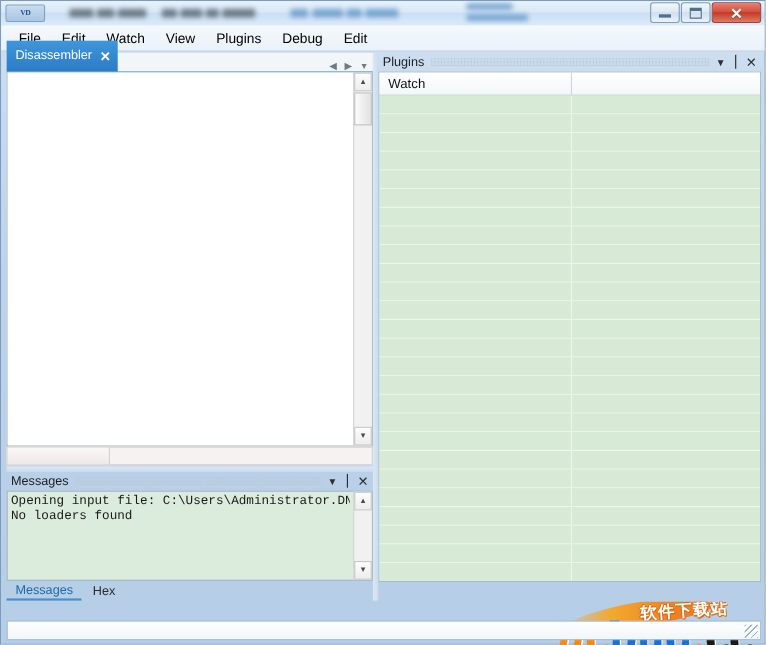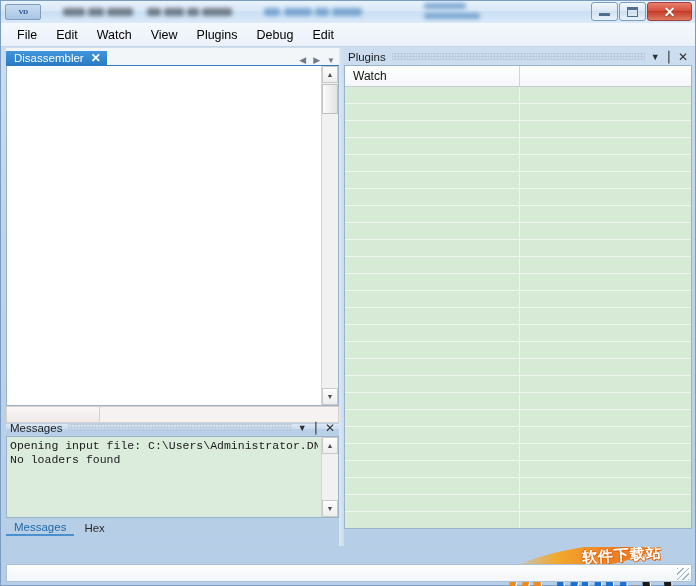--- a/index.html
+++ b/index.html
@@ -121,21 +121,21 @@
     width: 333px; height: 375px;
   }
   #disasm-tabstrip {
     position: absolute; left: 0; top: 0;
     width: 333px; height: 18px;
     background: #f3f6f9;
     border-bottom: 1px solid #2b7cc4;
     display: flex; align-items: flex-end;
   }
   #tab-disassembler {
-    height: 14px;
+    height: 28px;
     background: linear-gradient(to bottom, #3f96dc 0%, #2b7cc4 100%);
     color: #ffffff;
     font-size: 11.5px;
     display: flex; align-items: center;
     padding: 0 6px 0 8px;
   }
   #tab-disassembler .tab-close {
     margin-left: 7px; font-size: 12px; font-weight: bold;
     color: #ffffff; line-height: 12px;
   }
@@ -195,21 +195,21 @@
     border-right: 1px solid #d8cfcf;
   }
   #splitter-h-left {
     position: absolute; left: 0; top: 376px;
     width: 333px; height: 5px;
     background: linear-gradient(to bottom, #dce8f4, #c9dcee);
   }
 
   
   #messages-dock {
-    position: absolute; left: 0; top: 371px;
+    position: absolute; left: 0; top: 381px;
     width: 333px; height: 117px;
   }
   .dock-header {
     height: 17px;
     display: flex; align-items: center;
     font-size: 11.5px; color: #1d1d1d;
     background: transparent;
   }
   .dock-title { padding-left: 4px; white-space: nowrap; }
   .dock-gripper {

